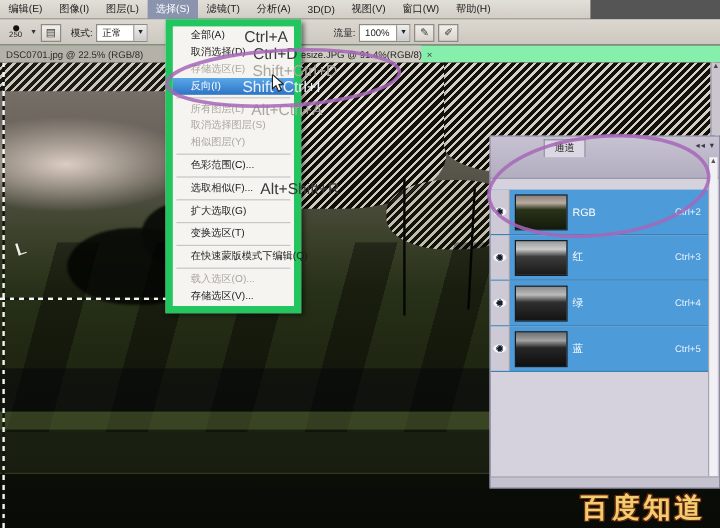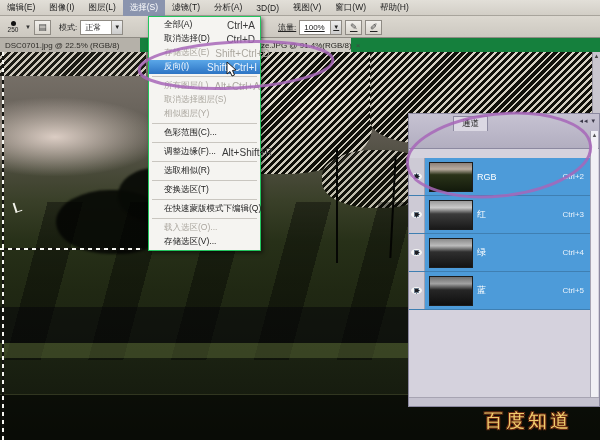--- a/index.html
+++ b/index.html
@@ -1,21 +1,21 @@
 <!DOCTYPE html>
 <html><head>
 <meta charset="utf-8">
 <style>
   * { margin:0; padding:0; box-sizing:border-box; }
   html,body { width:600px; height:440px; overflow:hidden; }
   body { font-family:"Liberation Sans","DejaVu Sans",sans-serif; }
   #app { position:relative; width:600px; height:440px; background:#555; overflow:hidden; }
 
   
-  #menubar { position:absolute; left:0; top:0; width:600px; height:16px;
+  #menubar { position:absolute; left:0; top:0; width:492px; height:16px;
     background:linear-gradient(180deg,#e2dfd8,#d2cec6); border-bottom:1px solid #a8a49c;
     display:flex; align-items:center; font-size:8.5px; color:#1c1c1c; }
   .mb-item { padding:2px 7px; white-space:nowrap; cursor:default; }
   .mb-item.active { background:#8a94ae; color:#fff; }
 
   
   #optionsbar { position:absolute; left:0; top:16px; width:600px; height:22px;
     background:linear-gradient(180deg,#dcd8d0,#ccc8c0); border-bottom:1px solid #8f8b84;
     font-size:8px; color:#222; }
   .ob { position:absolute; top:0; height:22px; display:flex; align-items:center; gap:3px; }
@@ -24,24 +24,24 @@
   .brush-dot { width:5px; height:5px; border-radius:50%; background:#111; margin-bottom:1px; }
   .brush-size { font-size:6.5px; }
   .drop-arrow { font-size:6px; color:#333; }
   .ob-iconbox { width:17px; height:15px; border:1px solid #8f8b84; background:linear-gradient(#f2f0ec,#d8d4cc);
     display:flex; align-items:center; justify-content:center; font-size:9px; color:#444; }
   .ob-label { margin-left:5px; }
   .ob-select { display:flex; align-items:center; border:1px solid #8f8b84; background:#fff; height:15px; }
   .ob-select .val { padding:0 4px; min-width:30px; }
   .ob-select .btn { width:11px; height:13px; background:linear-gradient(#eee,#ccc); border-left:1px solid #9a968e;
     display:flex; align-items:center; justify-content:center; font-size:6px; }
-  #ob-flow { left:278px;text-decoration:underline; }
-
-  
-  #tabbar { position:absolute; left:0; top:38px; width:600px; height:14px; background:#15803d; font-size:8px; }
+  #ob-flow { left:278px; }
+
+  
+  #tabbar { position:absolute; left:0; top:38px; width:600px; height:14px; background:#86efac; font-size:8px; }
   .doc-tab { position:absolute; top:0; height:14px; display:flex; align-items:center; padding:0 5px; white-space:nowrap; }
   #tab-bg { left:0; width:140px; background:#b5b1a9; color:#2e2c28; overflow:hidden; }
   #tab-active { left:243px; width:108px; background:#cfccc4; color:#1f1e1b; }
   #tab-active .x { margin-left:4px; font-size:8px; color:#444; }
 
   
   #canvas { position:absolute; left:0; top:52px; width:600px; height:388px; overflow:hidden;
     background:
       radial-gradient(ellipse 150px 55px at 55px 85px, rgba(226,211,202,.95), rgba(226,211,202,0) 72%),
       radial-gradient(ellipse 110px 45px at 300px 45px, rgba(230,222,210,.75), rgba(230,222,210,0) 70%),
@@ -68,25 +68,25 @@
   .ants-v { position:absolute; left:2px; top:0; width:2px; height:388px;
     background:repeating-linear-gradient(180deg,#f5f5f0 0 4px,#141410 4px 8px); }
   .ants-h { position:absolute; left:0; top:196px; width:142px; height:2px;
     background:repeating-linear-gradient(90deg,#f5f5f0 0 4px,#141410 4px 8px); }
   #scribble { position:absolute; left:14px; top:150px; width:7px; height:10px;
     border-left:2px solid #f2f2ea; border-bottom:1px solid #f2f2ea; transform:rotate(-18deg); }
   #canvas-scrollbar { position:absolute; left:592px; top:52px; width:8px; height:61px; background:#c9c6cf;
     border-left:1px solid #9a97a4; font-size:6px; color:#444; text-align:center; line-height:9px; }
 
   
-  #select-menu { position:absolute; left:148px; top:16px; width:113px; background:#f5f4f1;
-    border:1px solid #22c55e; box-shadow:2px 2px 4px rgba(0,0,0,.5); z-index:40; padding:1px 0; }
+  #select-menu { position:absolute; left:138px; top:16px; width:113px; background:#f5f4f1;
+    border:6px solid #22c55e; box-shadow:2px 2px 4px rgba(0,0,0,.5); z-index:40; padding:1px 0; }
   .mi { height:14px; display:flex; align-items:center; justify-content:space-between;
     padding:0 5px 0 15px; font-size:8.5px; color:#1c1c1c; white-space:nowrap; cursor:default; }
-  .mi .sc { font-size:10px; color:#3a3a3a; margin-left:6px;text-align:right; }
+  .mi .sc { font-size:13px; color:#3a3a3a; margin-left:6px;text-align:right; }
   .mi.disabled, .mi.disabled .sc { color:#aba79f; }
   .mi.hl { background:linear-gradient(180deg,#5aa7e8,#2d74c4); color:#fff;gap:12px; }
   .mi.hl .sc { color:#eaf3fc; }
   .mi .sub { font-size:7px; }
   .msep { height:1px; background:#c9c6c0; margin:2px 3px; }
 
   
   #channels-panel { position:absolute; left:408px; top:113px; width:192px; height:294px;
     background:#d5d2dd; border:1px solid #8c89a0; z-index:30; }
   #panel-header { height:35px; background:linear-gradient(180deg,#c6c2d2,#b2aec0);
@@ -111,21 +111,21 @@
   #panel-scroll { position:absolute; right:1px; top:17px; width:8px; height:266px;
     background:#f1f0f5; border-left:1px solid #a7a4b2; font-size:6px; color:#555; text-align:center; line-height:8px; }
   #panel-bottom { position:absolute; left:0; bottom:0; width:190px; height:9px;
     background:#c5c2cf; border-top:1px solid #a7a4b2; }
 
   
   .anno { position:absolute; z-index:50; pointer-events:none; }
   #cursor1 { position:absolute; left:226px; top:62px; z-index:60; }
 
   
-  #watermark { position:absolute; left:484px; top:408px; z-index:45; font-size:19px; font-weight:normal;
+  #watermark { position:absolute; left:484px; top:408px; z-index:45; font-size:23px; font-weight:bold;
     letter-spacing:3px; color:#f0cd6e;
     text-shadow:1px 1px 0 #6b2a12,-1px 1px 0 #6b2a12,1px -1px 0 #6b2a12,-1px -1px 0 #6b2a12; }
 </style>
 </head>
 <body>
 
 <div id="app">
 
   <div id="menubar">
       <span class="mb-item">编辑(E)</span>
@@ -223,26 +223,26 @@
       </div>
       <div class="mi disabled">
         <span>相似图层(Y)</span>
       </div>
       <div class="msep"></div>
       <div class="mi">
         <span>色彩范围(C)...</span>
       </div>
       <div class="msep"></div>
       <div class="mi">
-        <span>调整边缘(F)...</span>
+        <span>选取相似(F)...</span>
         <span class="sc">Alt+Shift+R</span>
       </div>
       <div class="msep"></div>
       <div class="mi">
-        <span>选取相似(R)</span>
+        <span>扩大选取(G)</span>
       </div>
       <div class="msep"></div>
       <div class="mi">
         <span>变换选区(T)</span>
       </div>
       <div class="msep"></div>
       <div class="mi">
         <span>在快速蒙版模式下编辑(Q)</span>
       </div>
       <div class="msep"></div>

